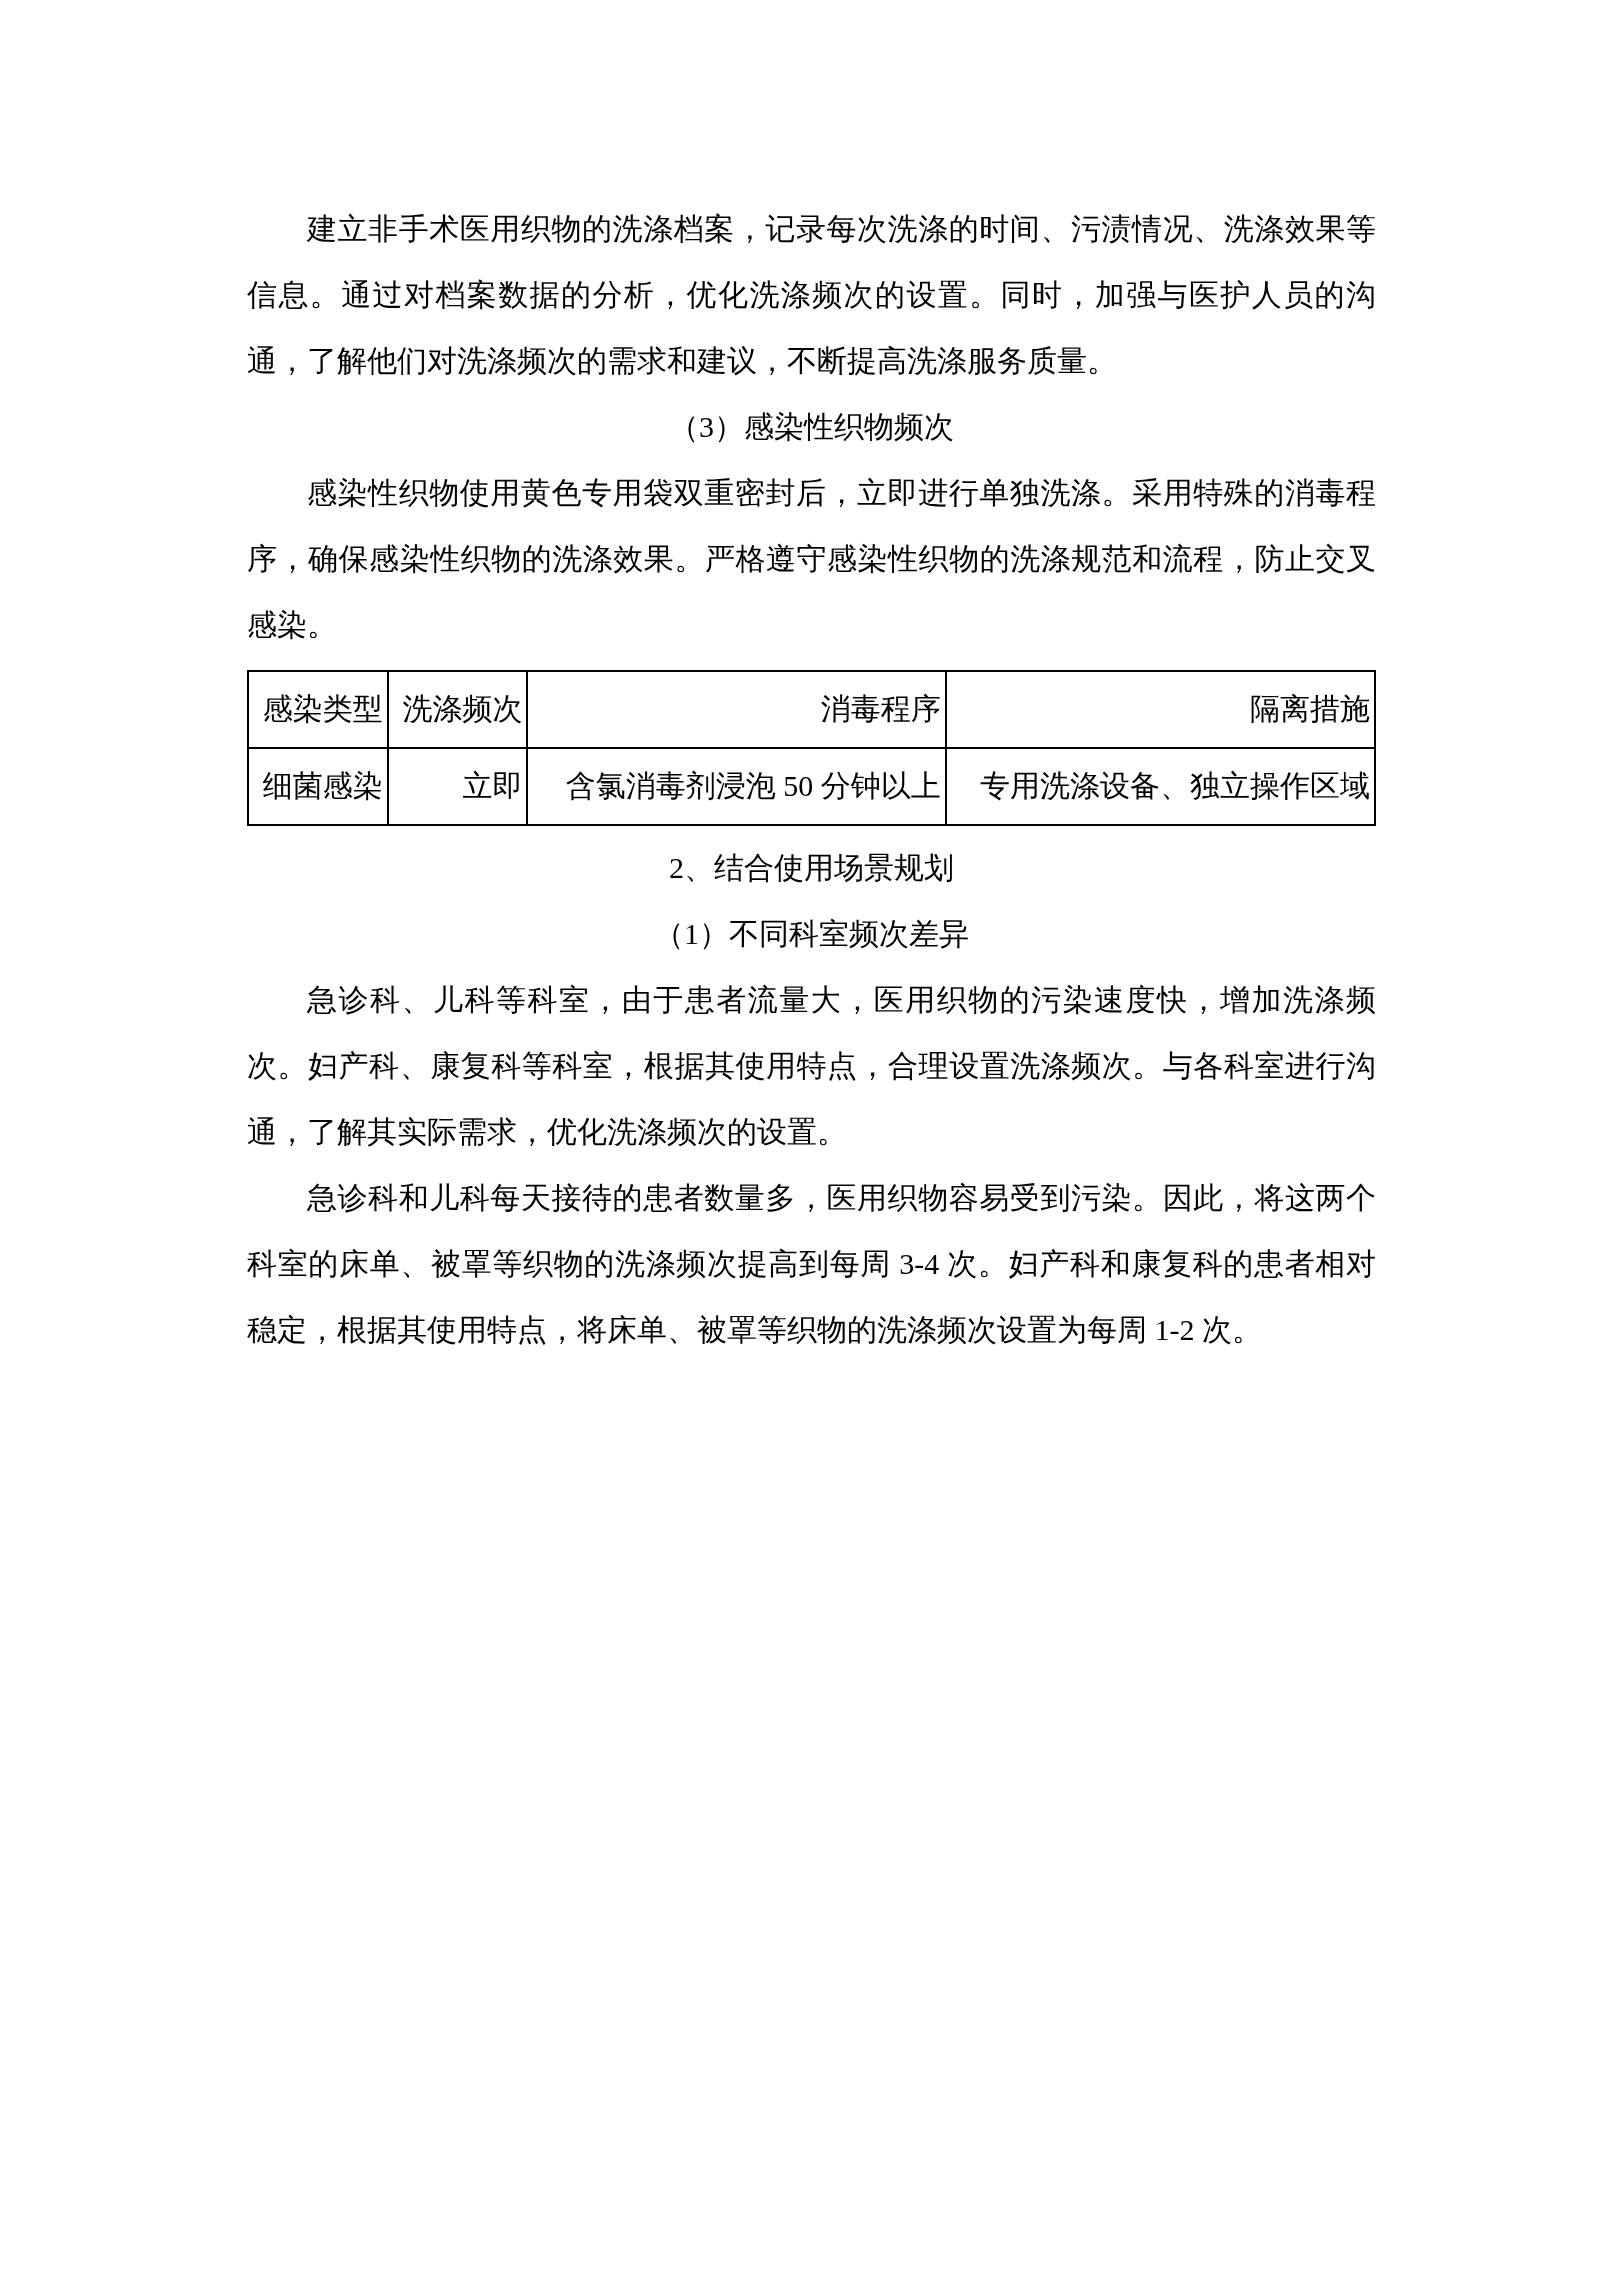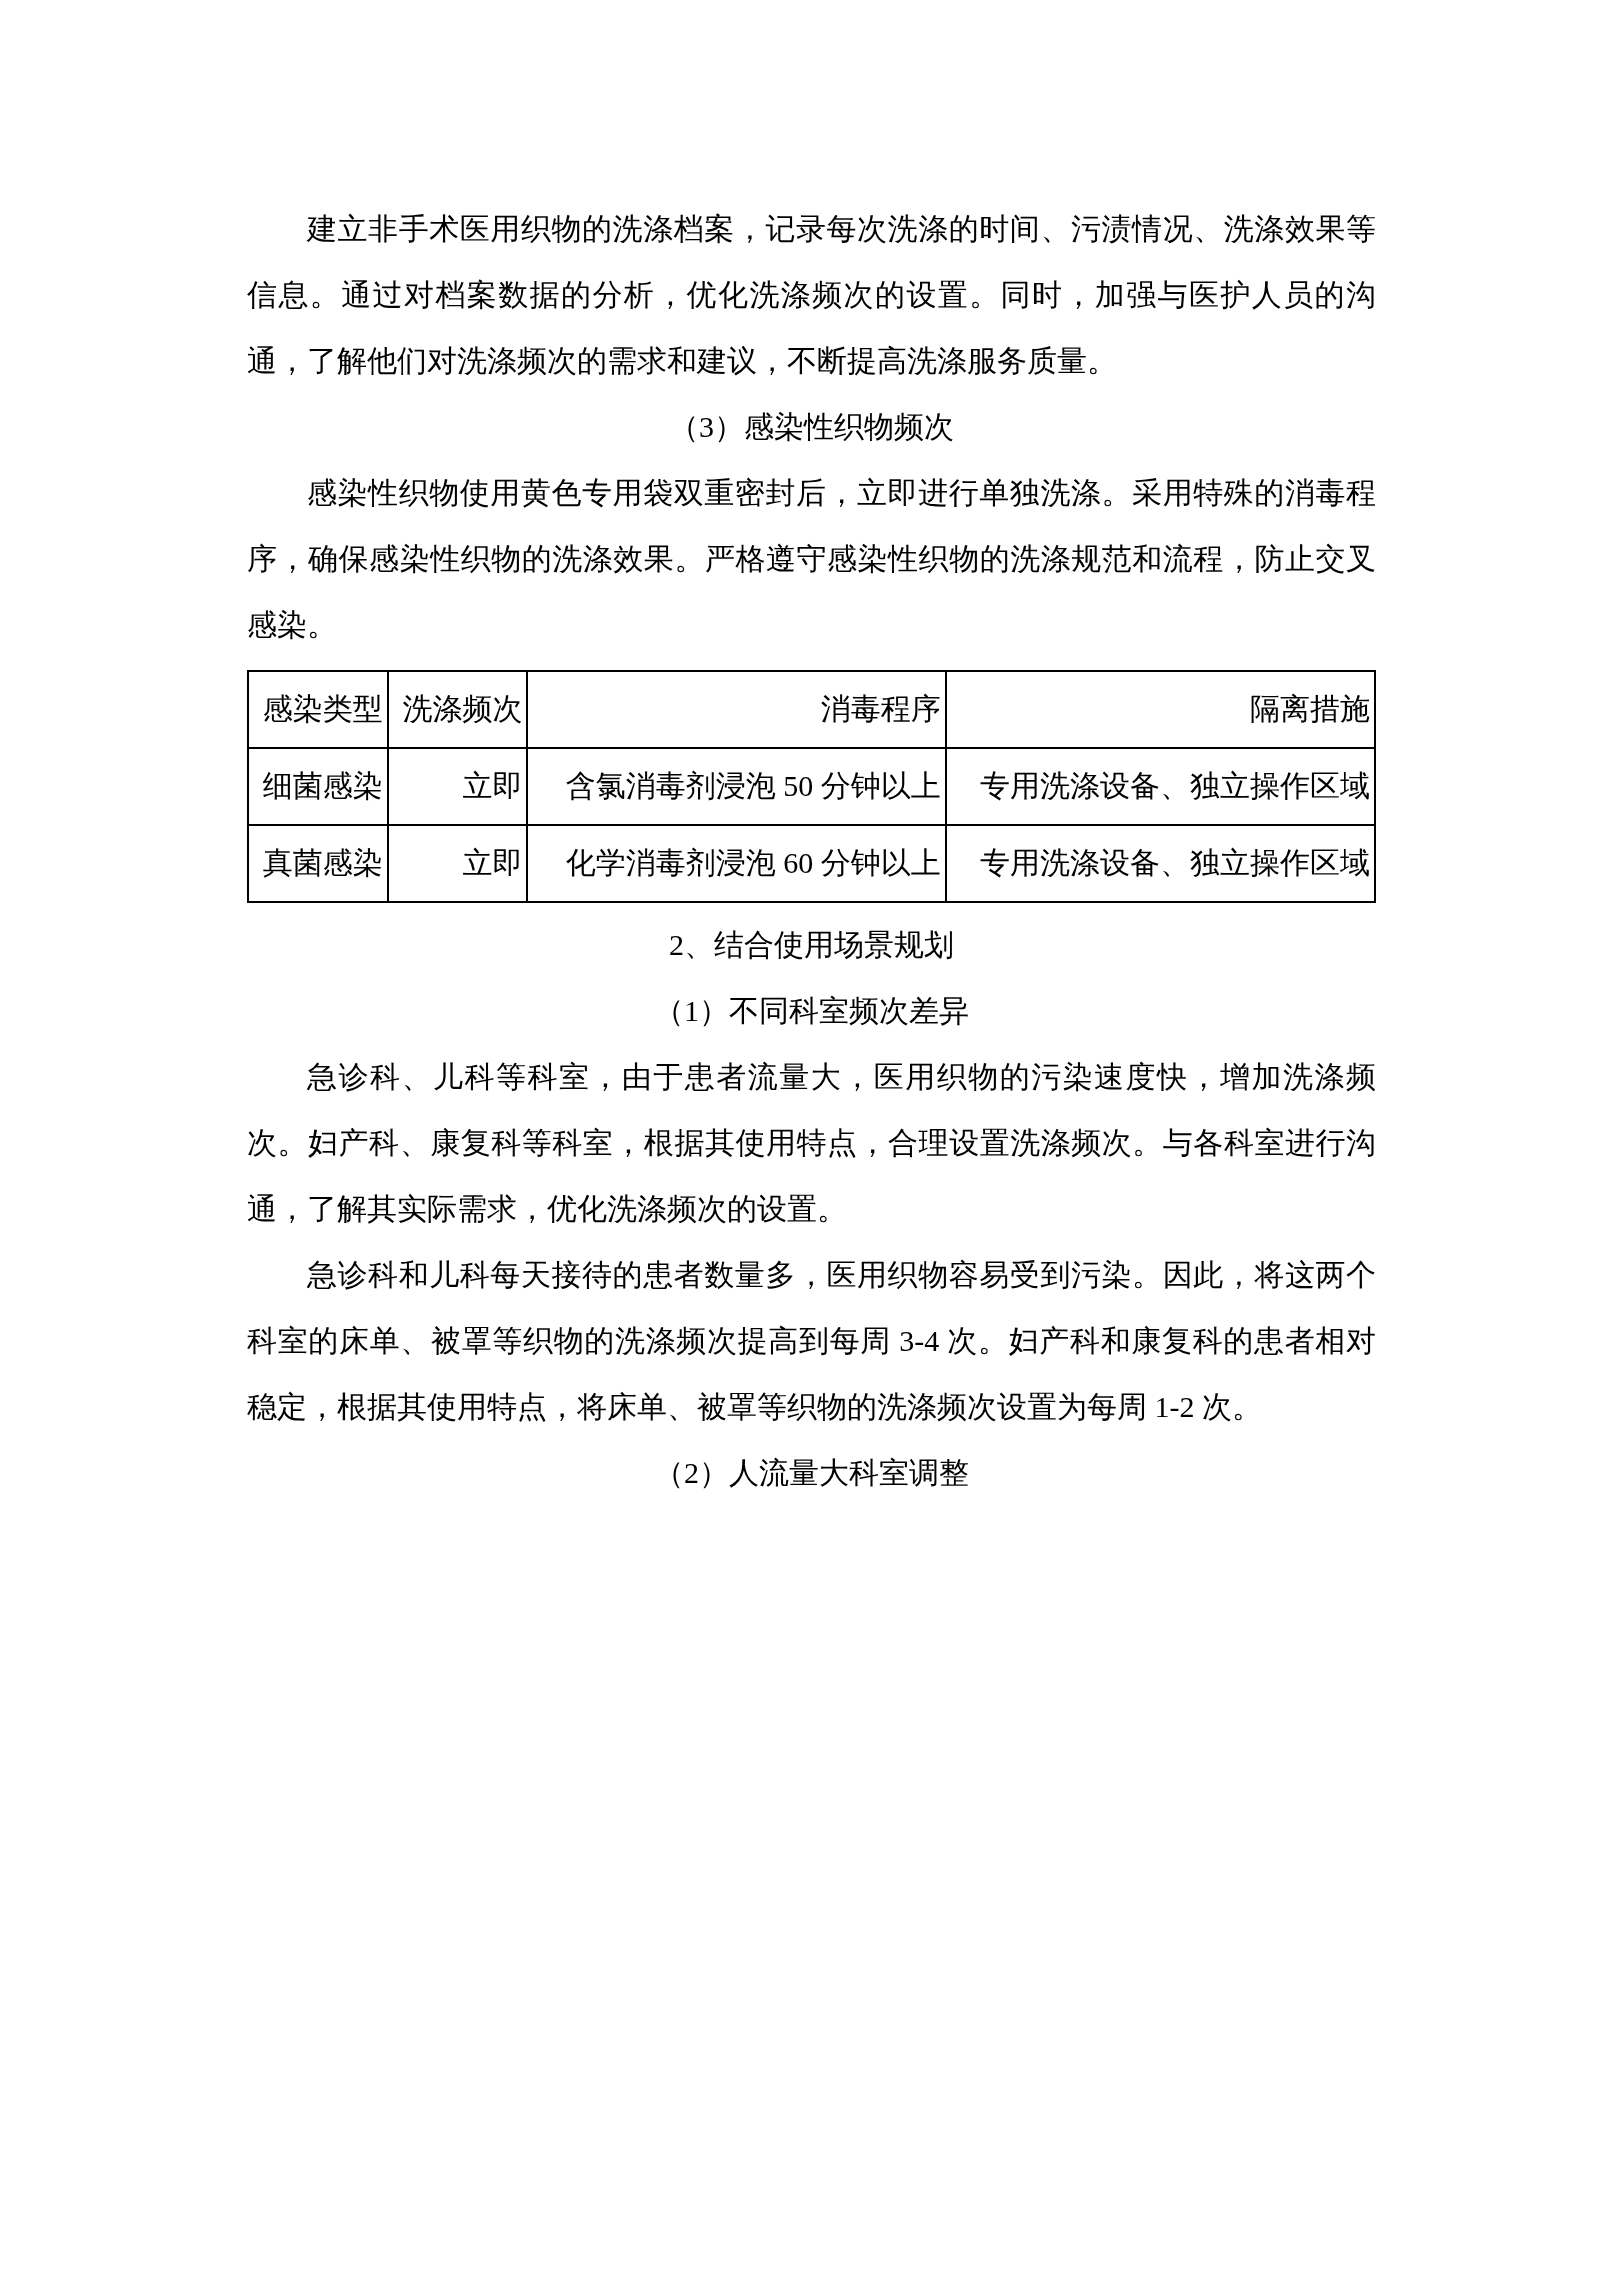--- a/index.html
+++ b/index.html
@@ -82,35 +82,28 @@
         <th>隔离措施</th>
       </tr>
     </thead>
     <tbody>
       <tr>
         <td>细菌感染</td>
         <td>立即</td>
         <td>含氯消毒剂浸泡 50 分钟以上</td>
         <td>专用洗涤设备、独立操作区域</td>
       </tr>
-      <tr>
-        <td>真菌感染</td>
-        <td>立即</td>
-        <td>化学消毒剂浸泡 60 分钟以上</td>
-        <td>专用洗涤设备、独立操作区域</td>
-      </tr>
     </tbody>
   </table>
 
   <p class="heading">2、结合使用场景规划</p>
 
   <p class="heading">（1）不同科室频次差异</p>
 
   <p class="para">急诊科、儿科等科室，由于患者流量大，医用织物的污染速度快，增加洗涤频次。妇产科、康复科等科室，根据其使用特点，合理设置洗涤频次。与各科室进行沟通，了解其实际需求，优化洗涤频次的设置。</p>
 
   <p class="para">急诊科和儿科每天接待的患者数量多，医用织物容易受到污染。因此，将这两个科室的床单、被罩等织物的洗涤频次提高到每周 3-4 次。妇产科和康复科的患者相对稳定，根据其使用特点，将床单、被罩等织物的洗涤频次设置为每周 1-2 次。</p>
 
 
-  <p class="heading">（2）人流量大科室调整</p>
 
 
 </div>
 
 
 </body></html>

